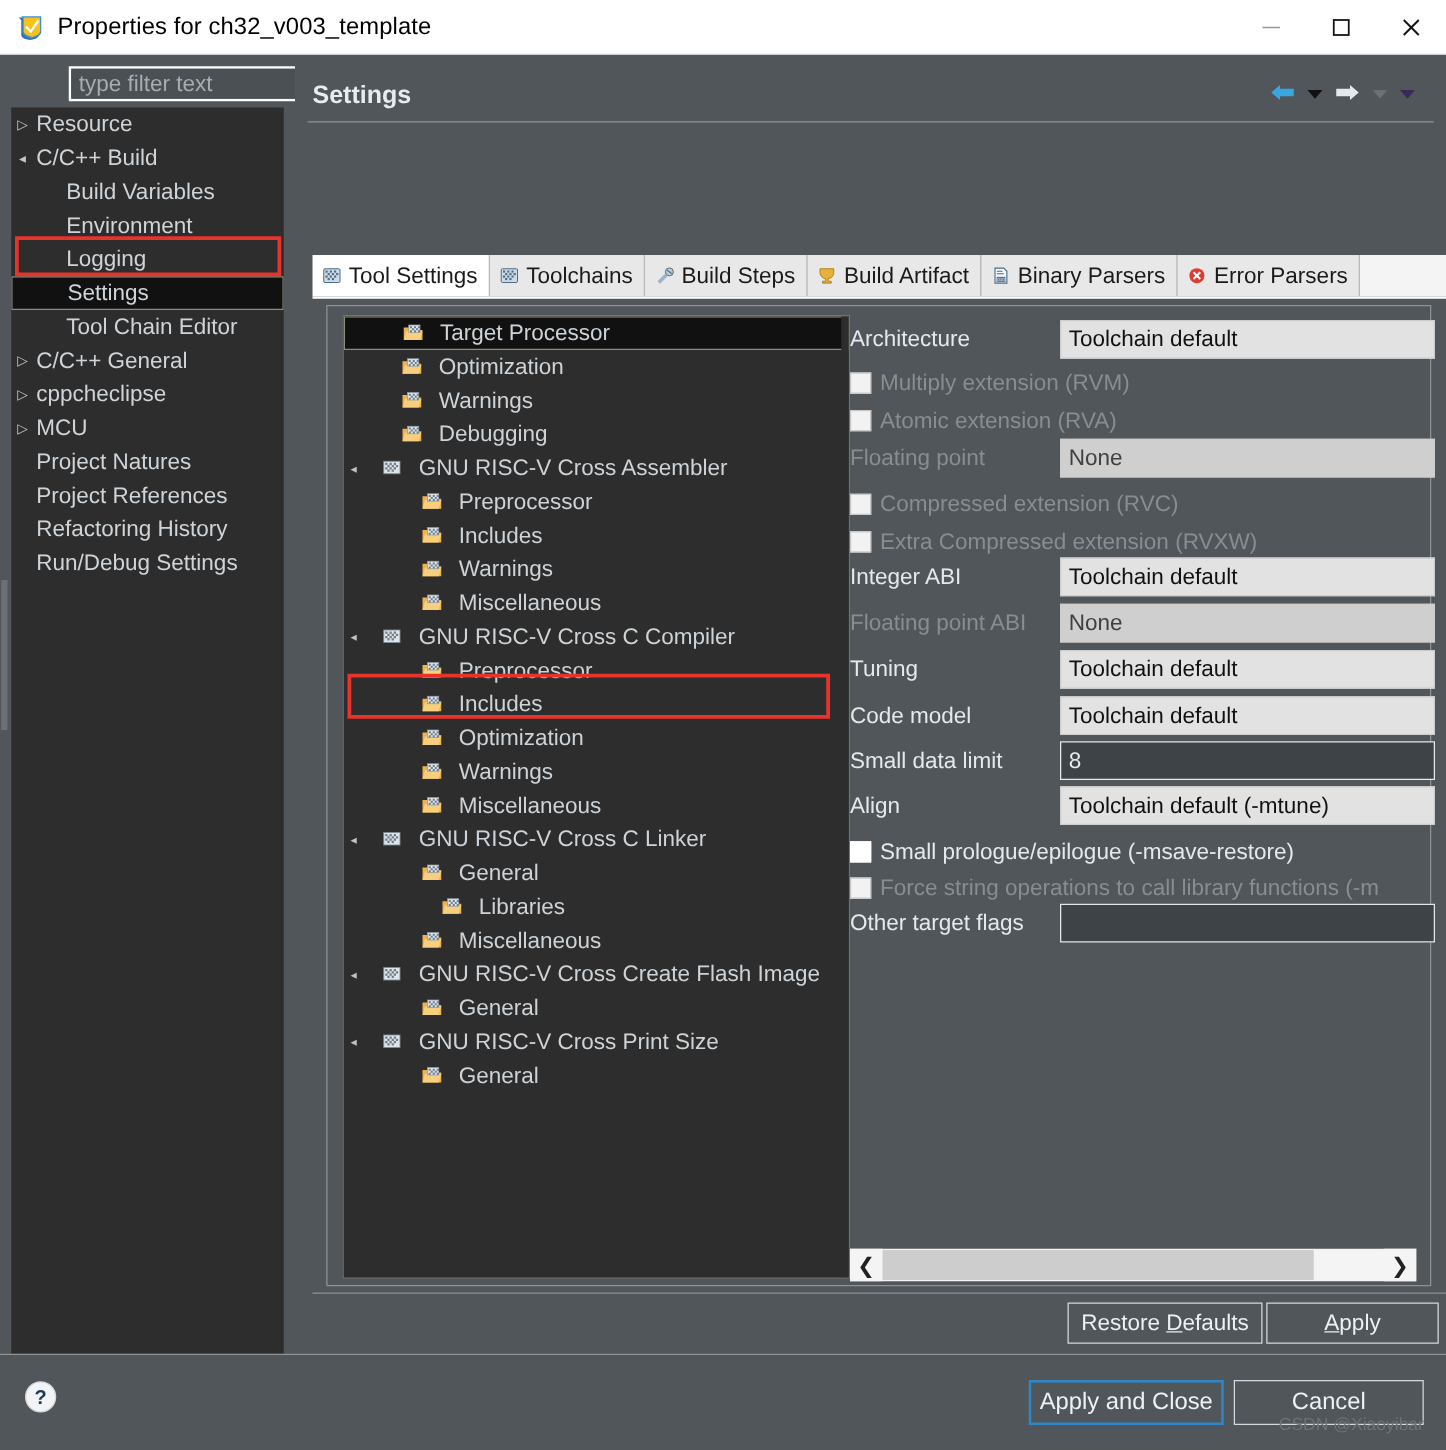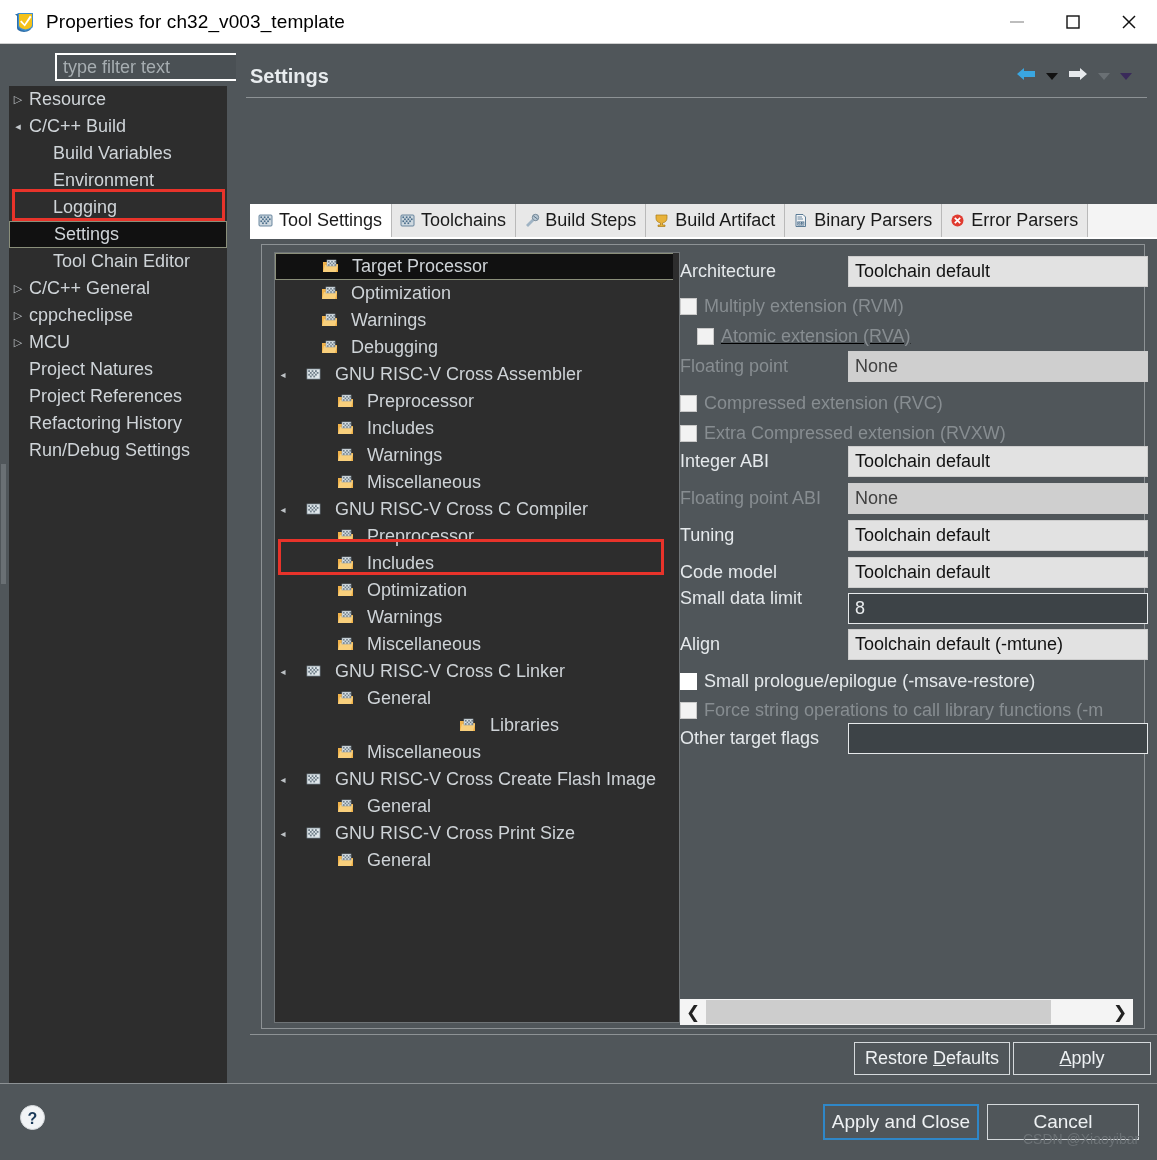--- a/index.html
+++ b/index.html
@@ -831,21 +831,21 @@
                   <rect x="7.6" y="3.6" width="1.6" height="1.6"></rect>
                   <rect x="10.8" y="3.6" width="1.6" height="1.6"></rect>
                   <rect x="6" y="5.2" width="1.6" height="1.6"></rect>
                   <rect x="9.2" y="5.2" width="1.6" height="1.6"></rect>
                   <rect x="12.4" y="5.2" width="1.6" height="1.6"></rect>
                 </g>
               </svg>
             </span>
             <span>General</span>
           </div>
-          <div class="tt-item" style="padding-left: 35px; justify-content: center;">
+          <div class="tt-item" style="padding-left: 48px;">
             <span class="tt-arr"></span>
             <span class="tt-ico">
               <svg width="17" height="15" viewBox="0 0 17 15">
                 <path d="M1 3 L6 3 L7.5 5 L16 5 L16 13 L1 13 Z" fill="#f0b24a"></path>
                 <path d="M3 6 L16 6 L14 13 L1 13 Z" fill="#f8cf7c"></path>
                 <rect x="5" y="1" width="9" height="6" fill="#dfe6ea" stroke="#8d9aa3" stroke-width="0.6"></rect>
                 <path d="M5 1 h9 v6 h-9z" fill="none"></path>
                 <g fill="#6e7d88">
                   <rect x="6" y="2" width="1.6" height="1.6"></rect>
                   <rect x="9.2" y="2" width="1.6" height="1.6"></rect>
@@ -978,21 +978,21 @@
           <div class="frow" style="top: 4px; left: 0px;">
             <span class="flabel">Architecture</span>
           </div>
           <div class="fbox" style="top: 4px; left: 168px; width: 300px;">
             <span>Toolchain default</span>
           </div>
           <div class="frow" style="top: 39px; left: 0px;">
             <span class="cb dim"></span>
             <span class="flabel dim">Multiply extension (RVM)</span>
           </div>
-          <div class="frow" style="top: 69px; left: 17px; text-decoration: underline;">
+          <div class="frow" style="top: 69px; left: 0px;">
             <span class="cb dim"></span>
             <span class="flabel dim">Atomic extension (RVA)</span>
           </div>
           <div class="frow" style="top: 99px; left: 0px;">
             <span class="flabel dim">Floating point</span>
           </div>
           <div class="fbox dim" style="top: 99px; left: 168px; width: 300px;">
             <span>None</span>
           </div>
           <div class="frow" style="top: 136px; left: 0px;">
@@ -1020,21 +1020,21 @@
           </div>
           <div class="fbox" style="top: 268px; left: 168px; width: 300px;">
             <span>Toolchain default</span>
           </div>
           <div class="frow" style="top: 305px; left: 0px;">
             <span class="flabel">Code model</span>
           </div>
           <div class="fbox" style="top: 305px; left: 168px; width: 300px;">
             <span>Toolchain default</span>
           </div>
-          <div class="frow" style="top: 331px; left: 0px;">
+          <div class="frow" style="top: 341px; left: 0px;">
             <span class="flabel">Small data limit</span>
           </div>
           <div class="fbox editable" style="top: 341px; left: 168px; width: 300px;">
             <span>8</span>
           </div>
           <div class="frow" style="top: 377px; left: 0px;">
             <span class="flabel">Align</span>
           </div>
           <div class="fbox" style="top: 377px; left: 168px; width: 300px;">
             <span>Toolchain default (-mtune)</span>

